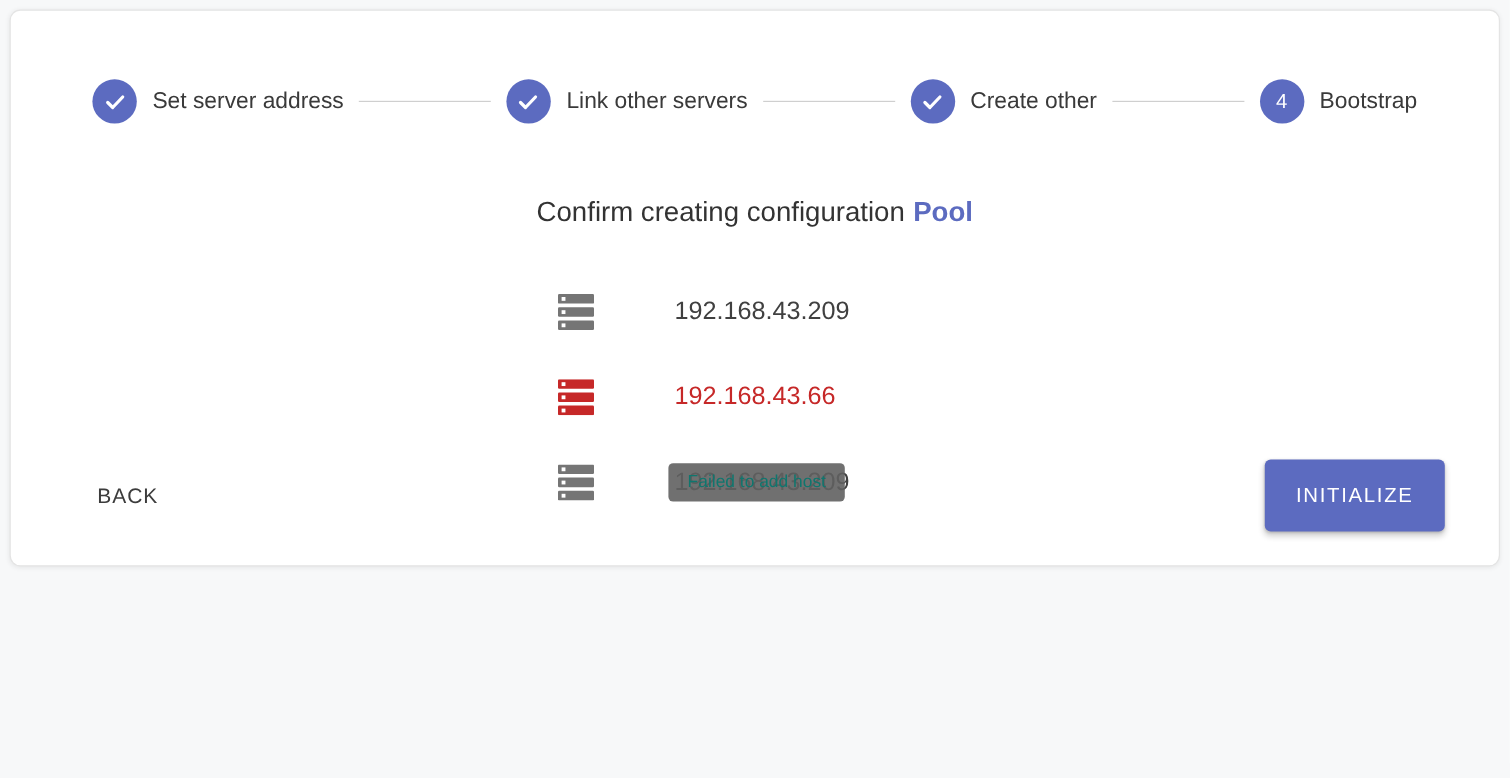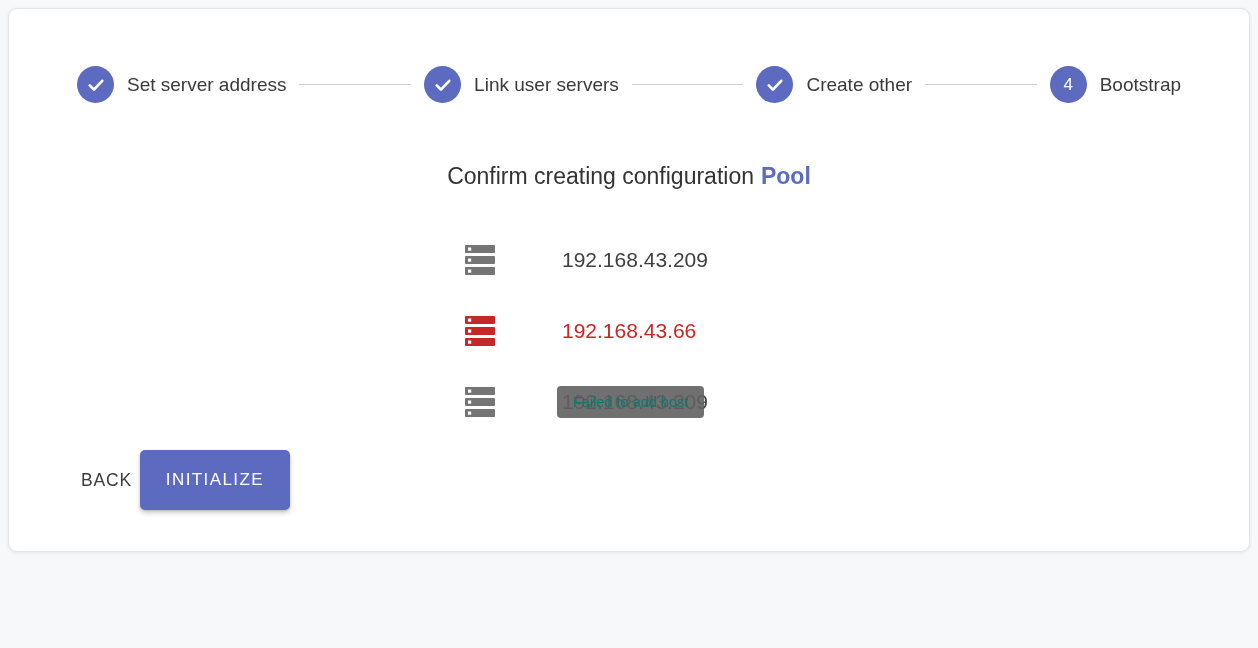--- a/index.html
+++ b/index.html
@@ -3,21 +3,21 @@
 <meta charset="utf-8">
 <style>
   * { box-sizing: border-box; margin: 0; padding: 0; }
   html, body {
     width: 1258px; height: 648px; overflow: hidden;
     background: #f7f8f9;
     font-family: "Liberation Sans", "DejaVu Sans", sans-serif;
   }
   .card {
     position: absolute; left: 8px; top: 8px;
-    width: 1242px; height: 544px;
+    width: 1242px; height: 464px;
     background: #ffffff;
     border: 1px solid #e4e4e4;
     border-radius: 9px;
     box-shadow: 0 1px 4px rgba(0,0,0,0.07);
   }
   
   .stepper {
     display: flex; align-items: center;
     margin-top: 57px; padding: 0 68px;
   }
@@ -67,22 +67,22 @@
     transform: translateY(-50%);
     background: rgba(97,97,97,0.9);
     color: #0f766e;
     font-size: 14.5px; font-weight: 500;
     padding: 8px 16px; border-radius: 4px;
     white-space: nowrap;
     z-index: 2;
   }
   
   .footer {
-    position: absolute; left: 0; right: 0; bottom: 41px;
-    display: flex; align-items: center;
+    position: absolute; left: 0; right: 0; bottom: 28px;
+    display: flex; justify-content: space-between; align-items: center;
     padding: 0 45px 0 64px;
   }
   .btn-text {
     background: none; border: none; cursor: pointer;
     font-family: inherit;
     font-size: 17.5px; color: #3c3c3c; letter-spacing: 0.8px;
     padding: 10px 8px;
   }
   .btn-primary {
     background: #5c6bc0; border: none; cursor: pointer;
@@ -106,21 +106,21 @@
       </span>
       <span class="step-label">Set server address</span>
     </div>
     <div class="connector"></div>
     <div class="step">
       <span class="step-circle">
         <svg width="20" height="20" viewBox="0 0 24 24">
             <path d="M4.5 12.5 L9.5 17.5 L19.5 7" fill="none" stroke="#ffffff" stroke-width="3.2" stroke-linecap="round" stroke-linejoin="round"></path>
           </svg>
       </span>
-      <span class="step-label">Link user servers</span>
+      <span class="step-label">Link other servers</span>
     </div>
     <div class="connector"></div>
     <div class="step">
       <span class="step-circle">
         <svg width="20" height="20" viewBox="0 0 24 24">
             <path d="M4.5 12.5 L9.5 17.5 L19.5 7" fill="none" stroke="#ffffff" stroke-width="3.2" stroke-linecap="round" stroke-linejoin="round"></path>
           </svg>
       </span>
       <span class="step-label">Create other</span>
     </div>

